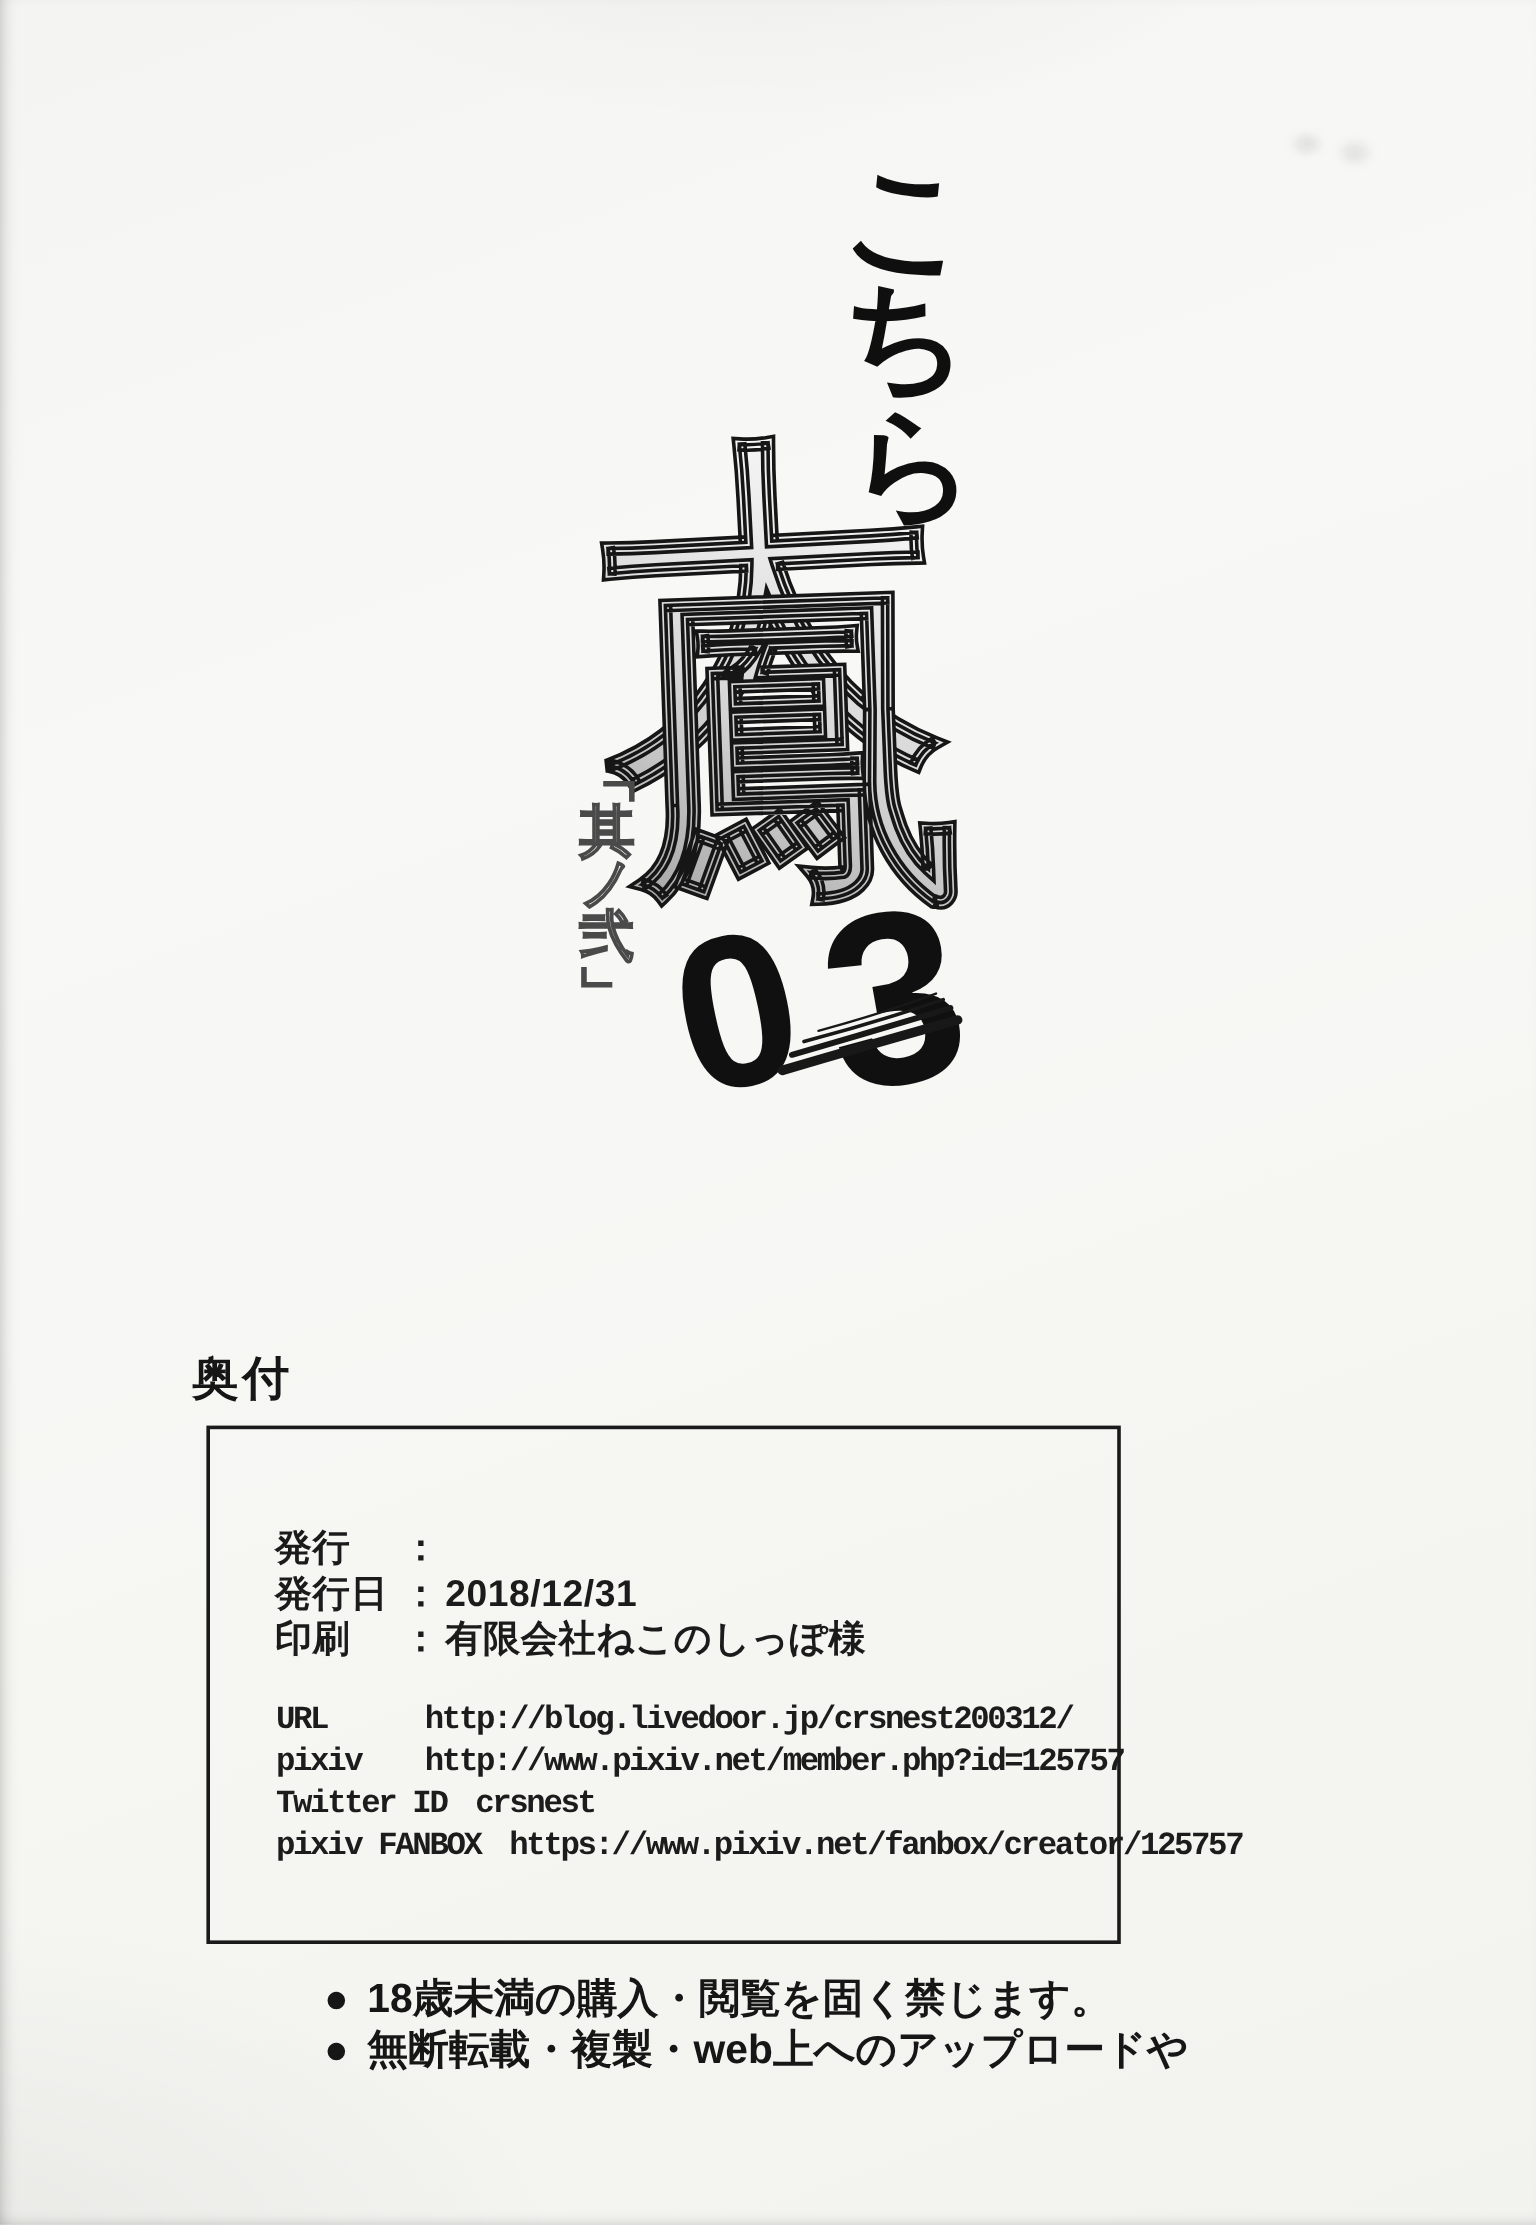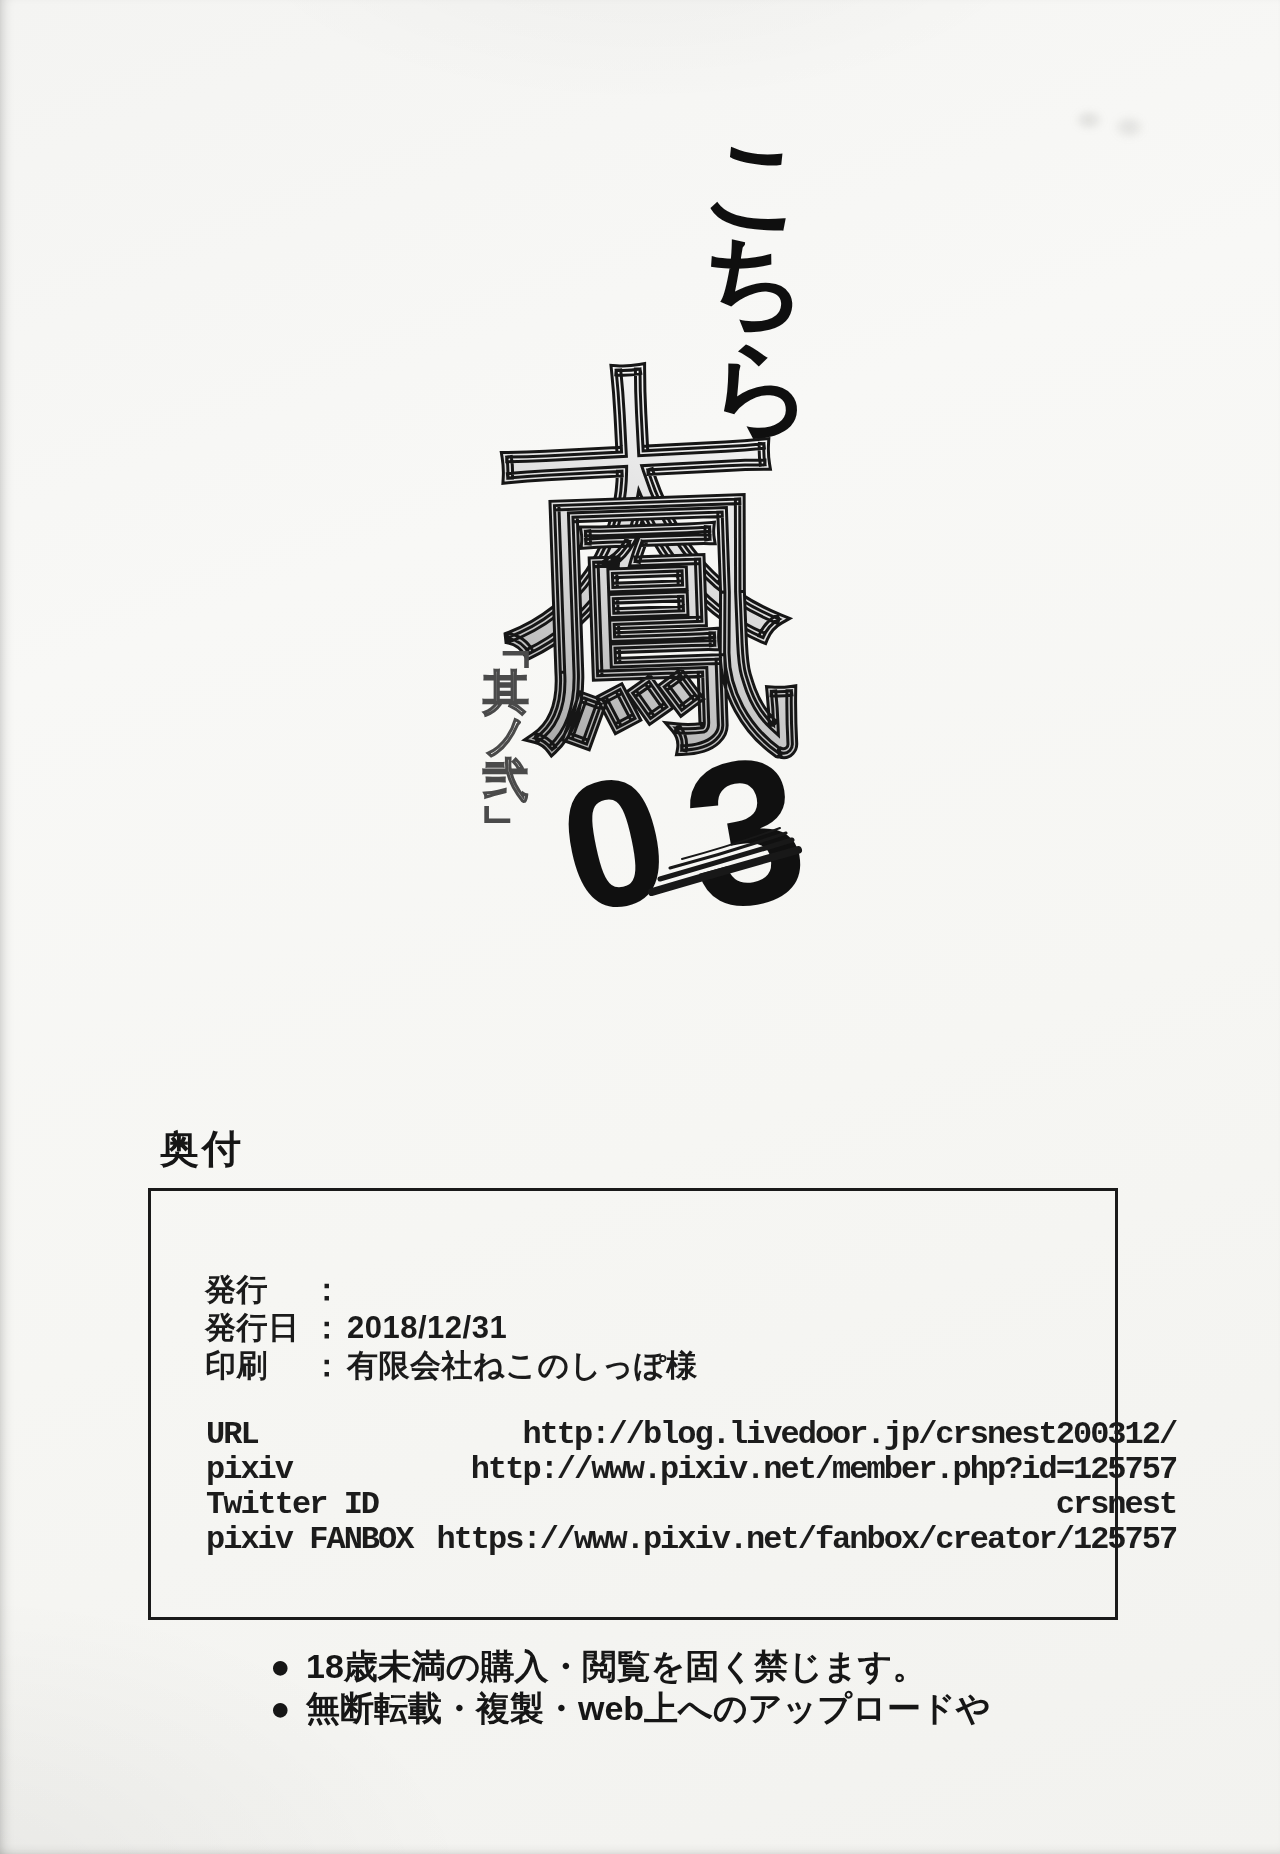--- a/index.html
+++ b/index.html
@@ -36,35 +36,35 @@
   .t-sub{fill:#fbfbfa;stroke:#4a4a4a;stroke-width:1.6px;}
   .smear{stroke:#181818;fill:none;stroke-linecap:round;}
 
   .okuzuke-heading{
     position:absolute;left:160px;top:1122px;width:917px;
     text-align:left;
     font-family:"Liberation Serif","DejaVu Serif",serif;
     font-weight:700;font-size:39px;letter-spacing:3px;color:#161616;
   }
   .colophon-box{
-    position:absolute;left:148px;top:1188px;width:970px;height:432px;
+    position:absolute;left:172px;top:1188px;width:762px;height:432px;
     border:3px solid #1a1a1a;box-sizing:border-box;
     background:transparent;
   }
   .pub-block{position:absolute;left:54px;top:80px;}
   .pub-row{display:flex;align-items:flex-start;line-height:38px;height:38px;
     font-size:31px;font-weight:700;letter-spacing:0.5px;white-space:nowrap;}
   .pub-label{display:inline-block;min-width:106px;}
   .pub-colon{display:inline-block;width:32px;text-align:center;}
   .pub-value{display:inline-block;padding-left:4px;}
 
   .links-block{position:absolute;left:55px;top:226px;}
   .link-row{display:flex;line-height:35px;height:35px;white-space:nowrap;
     font-family:"Liberation Mono","DejaVu Sans Mono",monospace;
-    font-size:32px;font-weight:700;letter-spacing:-2px;color:#1c1c1c;justify-content:space-between;}
+    font-size:27px;font-weight:700;letter-spacing:-2px;color:#1c1c1c;}
   .link-label{display:inline-block;min-width:100px;margin-right:24px;}
   .link-value{display:inline-block;}
 
   .notices{position:absolute;left:270px;top:1645px;}
   .notice-row{display:flex;line-height:42px;height:42px;white-space:nowrap;
     font-size:34px;font-weight:700;letter-spacing:0px;color:#161616;}
   .notice-bullet{display:inline-block;width:36px;}
   .notice-text{display:inline-block;text-align:center;}
 </style>
 </head>

